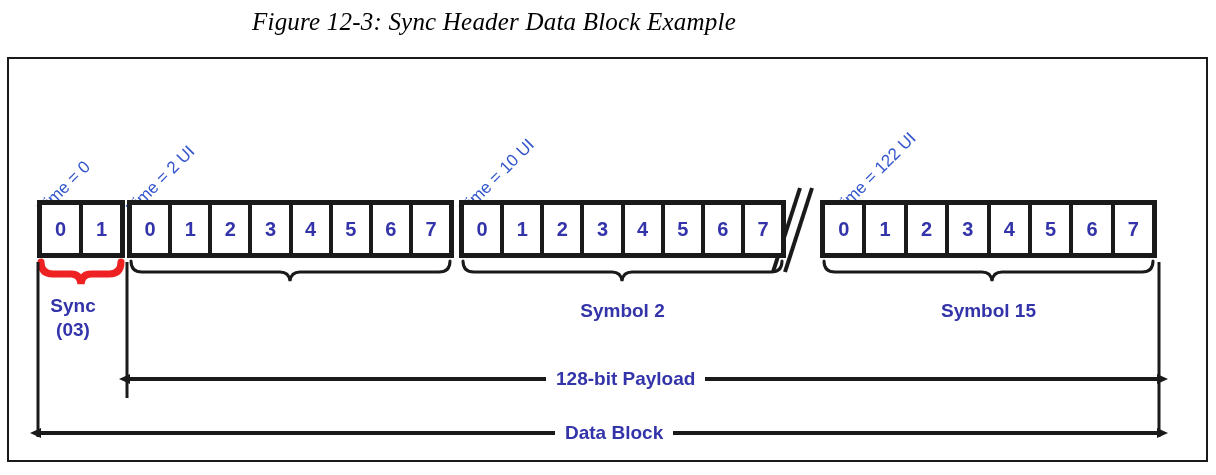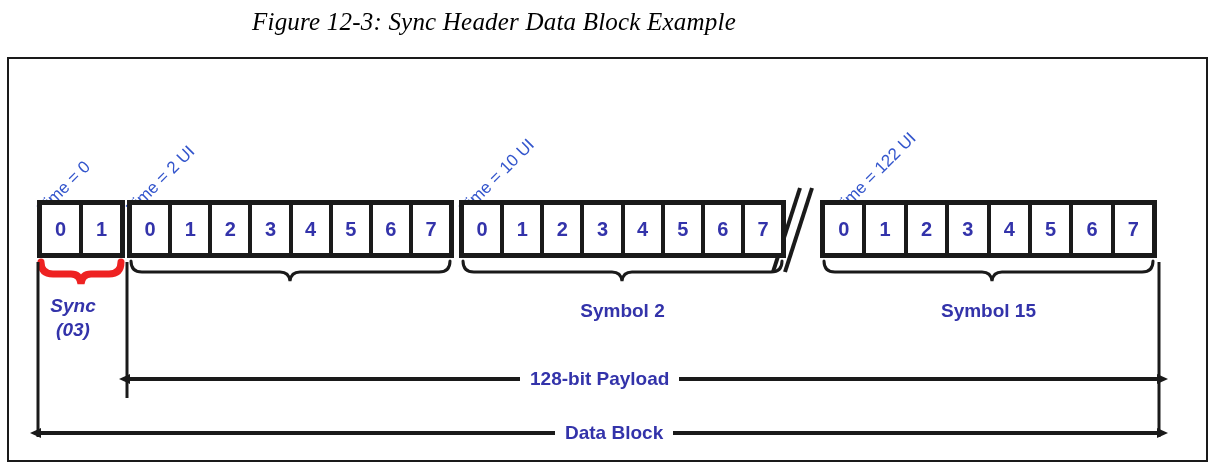--- a/index.html
+++ b/index.html
@@ -184,24 +184,24 @@
     <div class="bitcell">0</div>
     <div class="bitcell">1</div>
     <div class="bitcell">2</div>
     <div class="bitcell">3</div>
     <div class="bitcell">4</div>
     <div class="bitcell">5</div>
     <div class="bitcell">6</div>
     <div class="bitcell">7</div>
   </div>
 
-  <div class="synclabel" style="left:37px; top:294px; width:72px;font-style:italic;">
+  <div class="synclabel" style="left:37px; top:294px; width:72px;">
     <div>Sync</div>
     <div>(03)</div>
   </div>
 
   <div class="grouplabel" style="left:463px; top:300px; width:319px;">Symbol 2</div>
   <div class="grouplabel" style="left:824px; top:300px; width:329px;">Symbol 15</div>
 
-  <div class="arrowlabel" style="left:520px; top:368px;">128-bit Payload</div>
+  <div class="arrowlabel" style="left:546px; top:368px;">128-bit Payload</div>
   <div class="arrowlabel" style="left:555px; top:422px;">Data Block</div>
 
 </div>
 
 </body></html>

